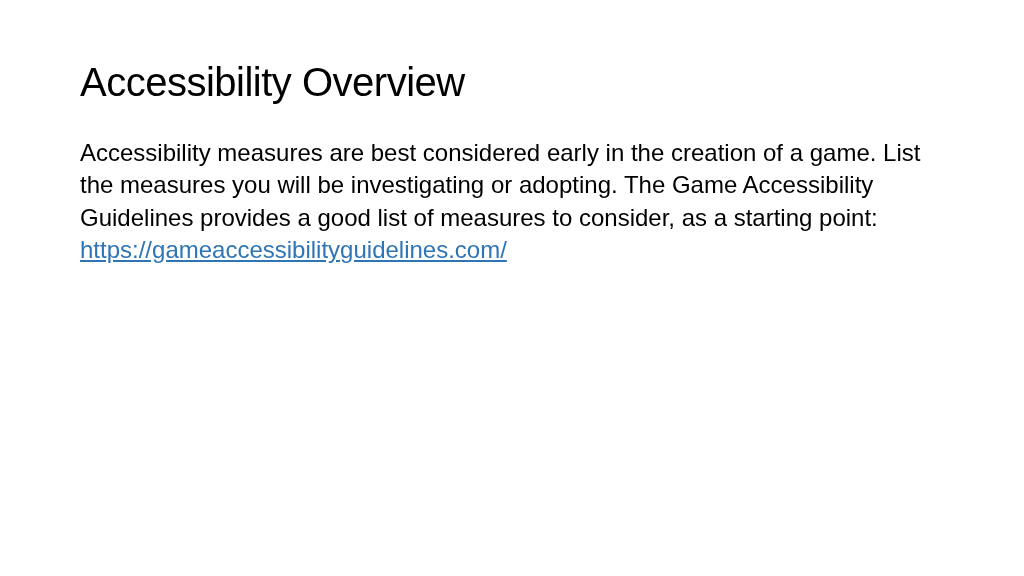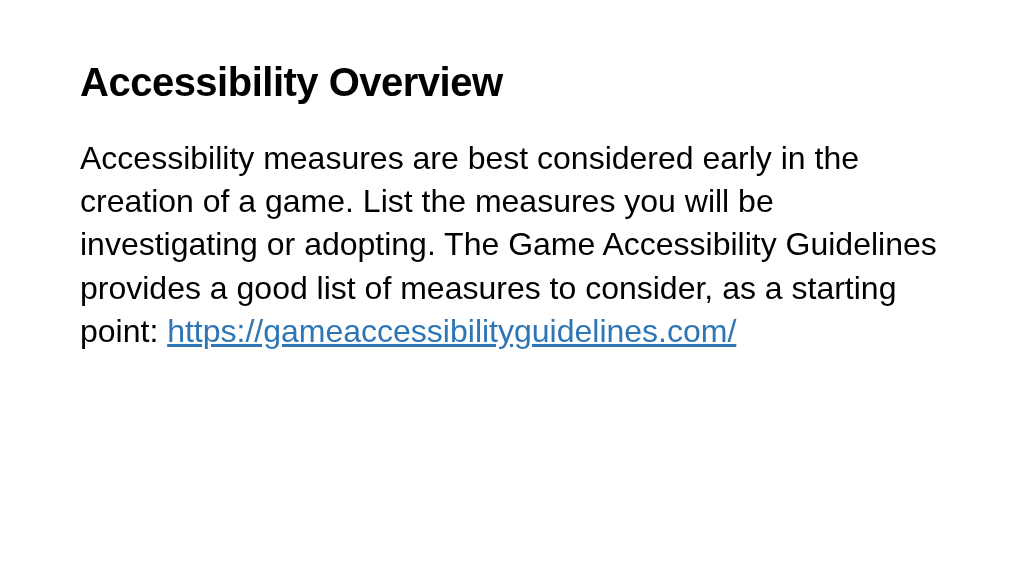--- a/index.html
+++ b/index.html
@@ -10,26 +10,26 @@
     body {
       width: 1024px;
       height: 576px;
       background: #ffffff;
       font-family: "Trebuchet MS", "Lucida Sans Unicode", "Lucida Grande", sans-serif;
       padding: 60px 80px;
       color: #000000;
     }
     .title {
       font-size: 40px;
-      font-weight: bold;
+      font-weight: normal;
       margin-bottom: 32px;
       letter-spacing: -0.5px;
     }
     .body-text {
-      font-size: 32px;
+      font-size: 24px;
       line-height: 1.35;
       color: #000000;
     }
     .link {
       color: #2e75b6;
       text-decoration: underline;
       cursor: pointer;
     }
   </style>
 </head>

